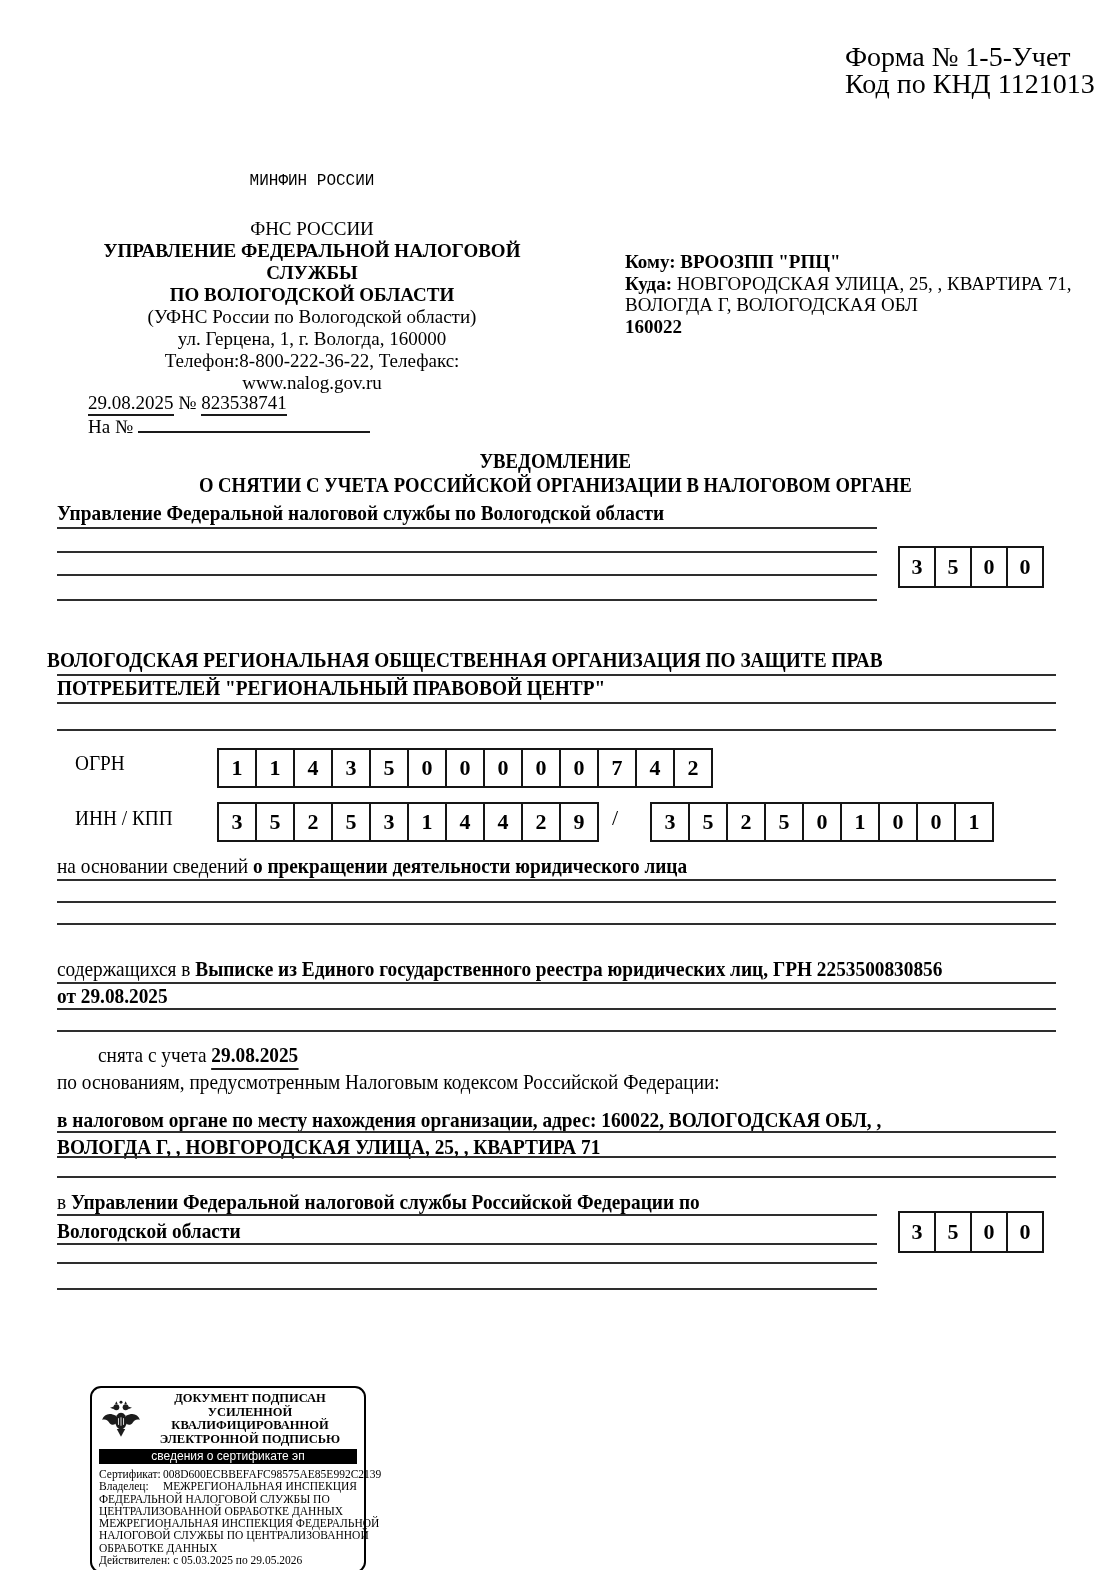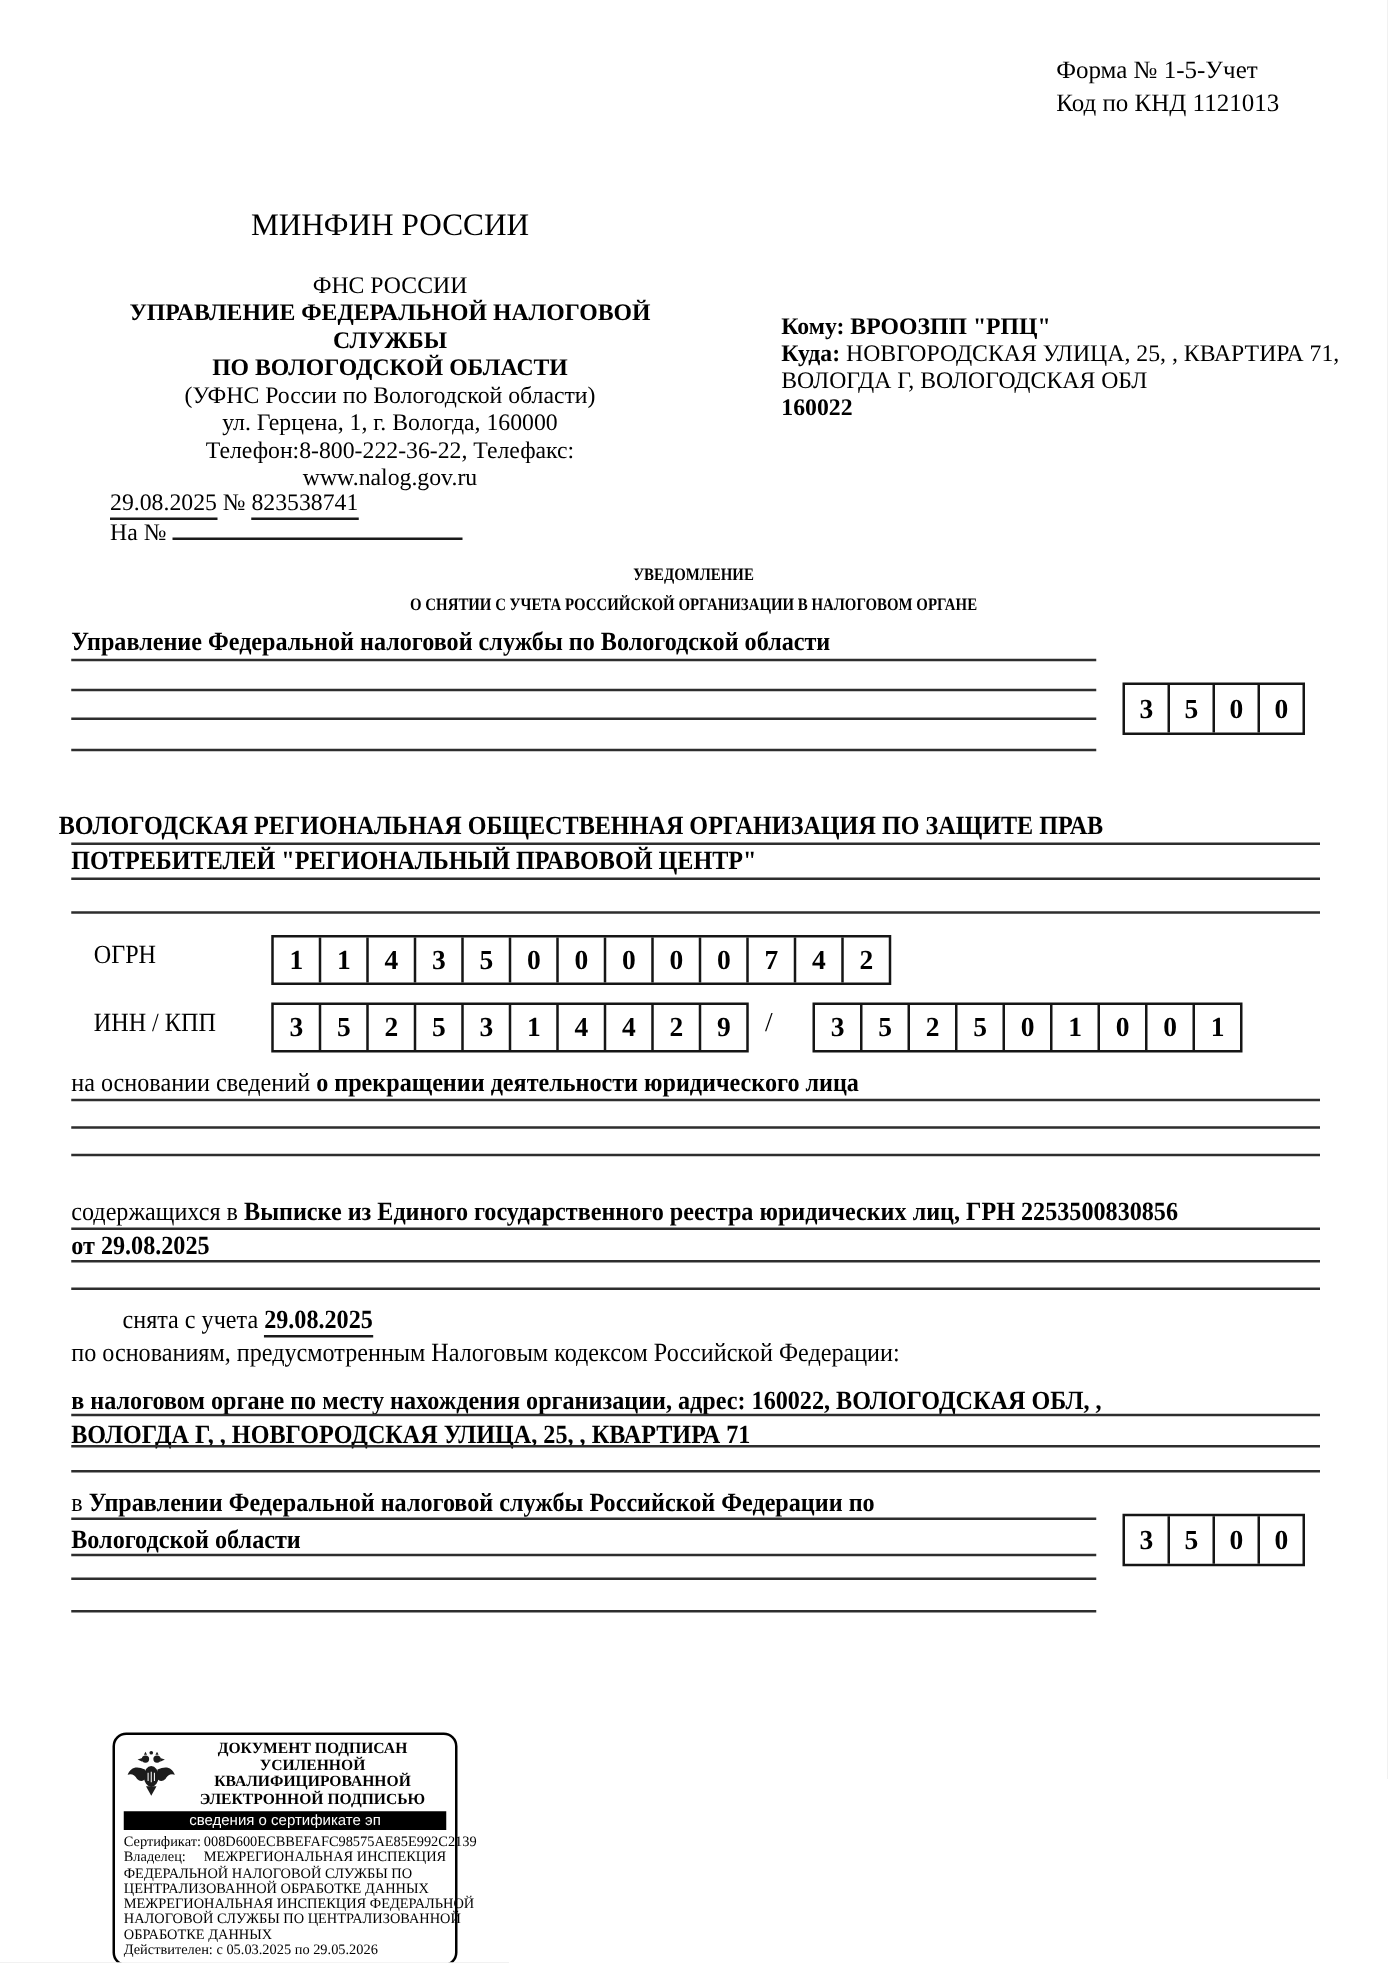--- a/index.html
+++ b/index.html
@@ -12,29 +12,29 @@
   .b { font-weight:bold; }
   
   .cx  { display:inline-block; transform:scaleX(0.92); transform-origin:0 50%; white-space:nowrap; }
   .cxc { display:inline-block; transform:scaleX(0.85); transform-origin:50% 50%; white-space:nowrap; }
 
   .txt { position:absolute; font-size:21px; white-space:nowrap; line-height:24px; }
   .uline { position:absolute; height:0; border-top:2px solid #2e2e2e; }
   .u  { border-bottom:2px solid #1a1a1a; padding-bottom:1px; }
 
   
-  .form-code { position:absolute; left:845px; top:43px; font-size:20px; line-height:27px; }
+  .form-code { position:absolute; left:845px; top:43px; font-size:28px; line-height:27px; }
   .sender { position:absolute; left:62px; top:170px; width:500px; text-align:center; font-size:19px; line-height:22px; }
-  .sender .ministry { font-size:25px; margin-bottom:26px; }
+  .sender .ministry { font-size:16px; margin-bottom:26px;font-family:Liberation Mono, monospace; }
   .recipient { position:absolute; left:625px; top:251px; width:460px; font-size:19px; line-height:21.5px; }
 
   .ref { position:absolute; left:88px; top:391px; font-size:19px; line-height:24px; }
   .blank-u { display:inline-block; width:232px; height:15px; border-bottom:2px solid #1a1a1a; vertical-align:baseline; }
 
-  .title { position:absolute; left:0; top:449px; width:1110px; text-align:center; font-weight:bold; font-size:14px; line-height:24px; }
+  .title { position:absolute; left:0; top:449px; width:1110px; text-align:center; font-weight:bold; font-size:22px; line-height:24px; }
 
   
   .boxrow { position:absolute; display:flex; border:2px solid #151515; background:#fff; }
   .boxrow .cell {
     width:36px; height:36px; line-height:36px; text-align:center;
     font-weight:bold; font-size:22px; border-left:2px solid #151515;
   }
   .boxrow .cell:first-child { border-left:none; }
   .boxrow.code .cell { width:34px; height:38px; line-height:38px; }
 

